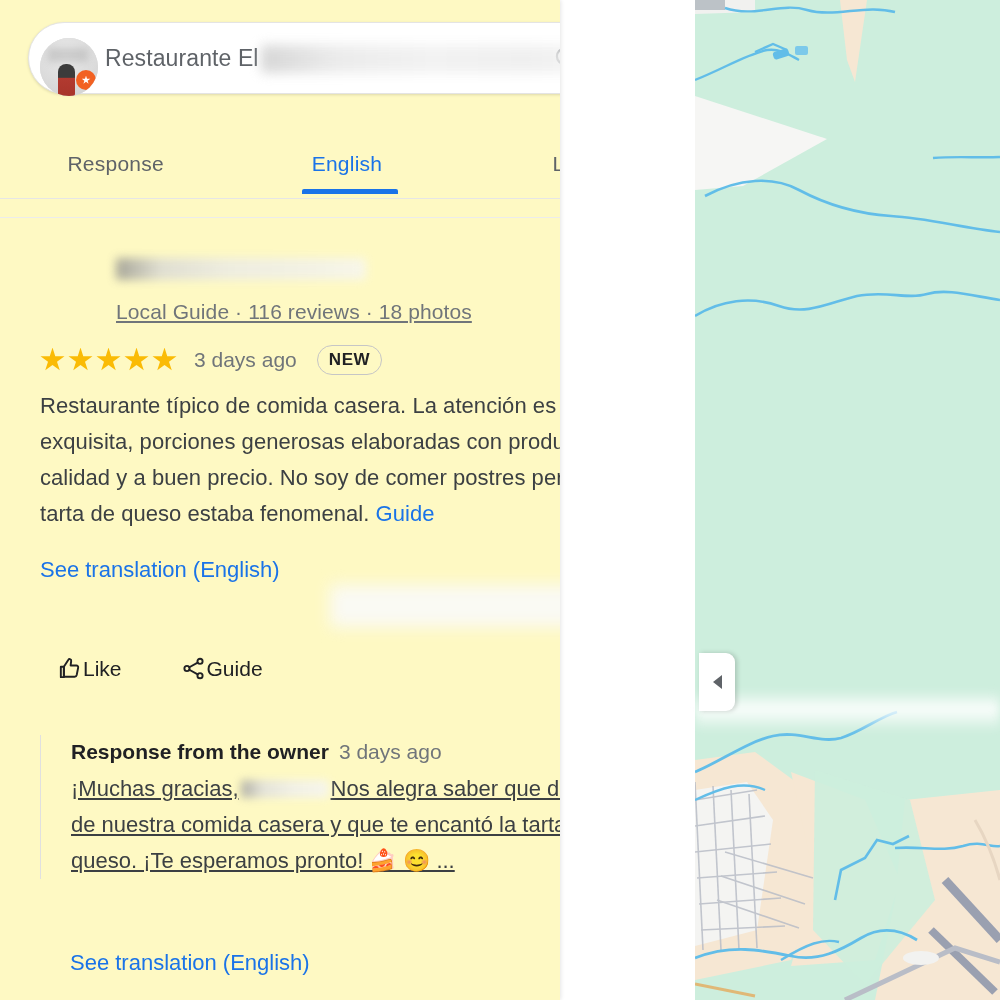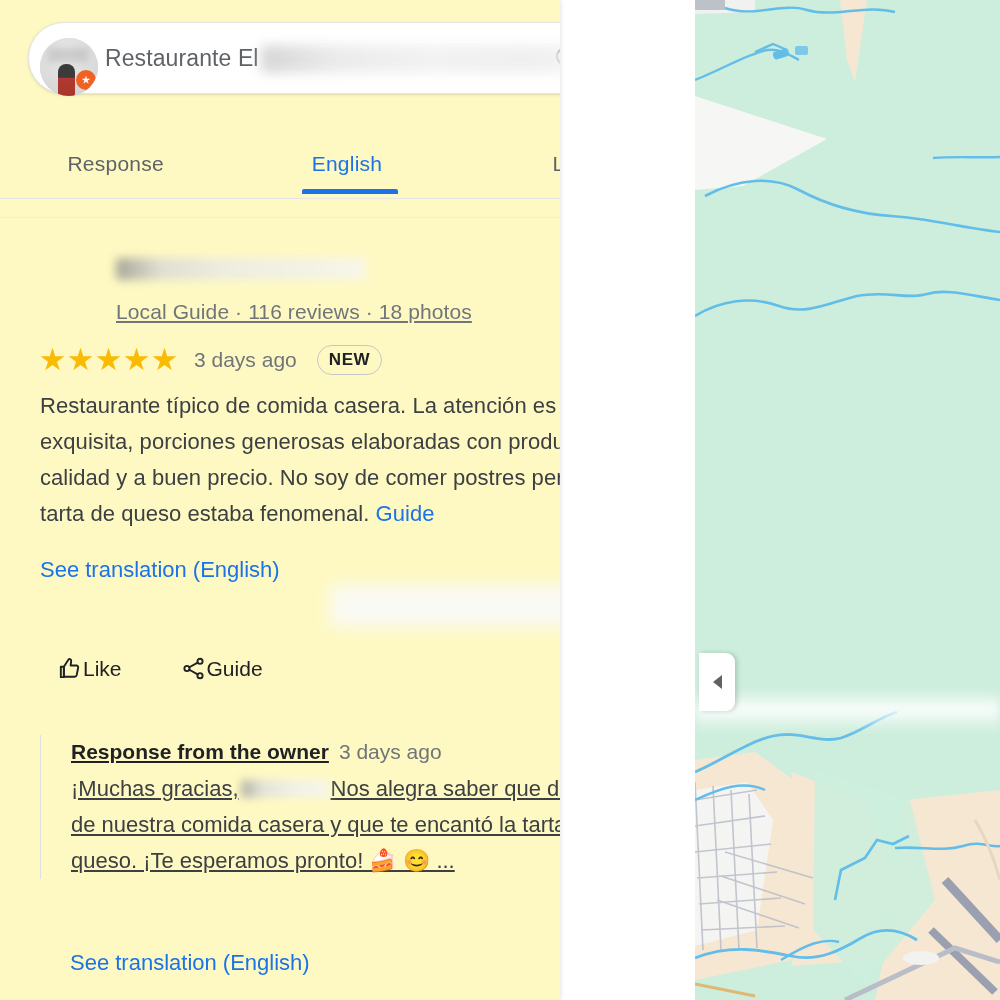--- a/index.html
+++ b/index.html
@@ -150,21 +150,21 @@
   .action { display: flex; align-items: center; cursor: pointer; }
   .action-label { font-size: 21px; color: #202124; font-weight: 500; }
   .action-ico { color: #202124; display: flex; align-items: center; }
 
   
   .owner {
     position: absolute; left: 40px; top: 735px; width: 620px;
     border-left: 1px solid #e0e0e0; padding-left: 30px;
   }
   .owner-head { font-size: 21px; line-height: 34px; white-space: nowrap; }
-  .owner-title { font-weight: bold; color: #202124; text-decoration: underline; }
+  .owner-title { font-weight: bold; color: #202124; }
   .owner-date { color: #70757a; margin-left: 10px; }
   .owner-text { font-size: 22px; line-height: 36px; color: #3c4043; margin-top: 2px; position: relative; text-decoration: underline; }
   .name-redact {
     display: inline-block; width: 88px; height: 18px; vertical-align: -2px;
     background: linear-gradient(90deg,#9e9e9e 0%, #dedede 25%, #efefef 60%, #f5f5f5 100%);
     filter: blur(4px); opacity: .8; margin: 0 2px; border-radius: 3px;
   }
   .owner-translate {
     position: absolute; left: 70px; top: 950px;
     font-size: 22px; color: #1a73e8; font-weight: 500; cursor: pointer;

